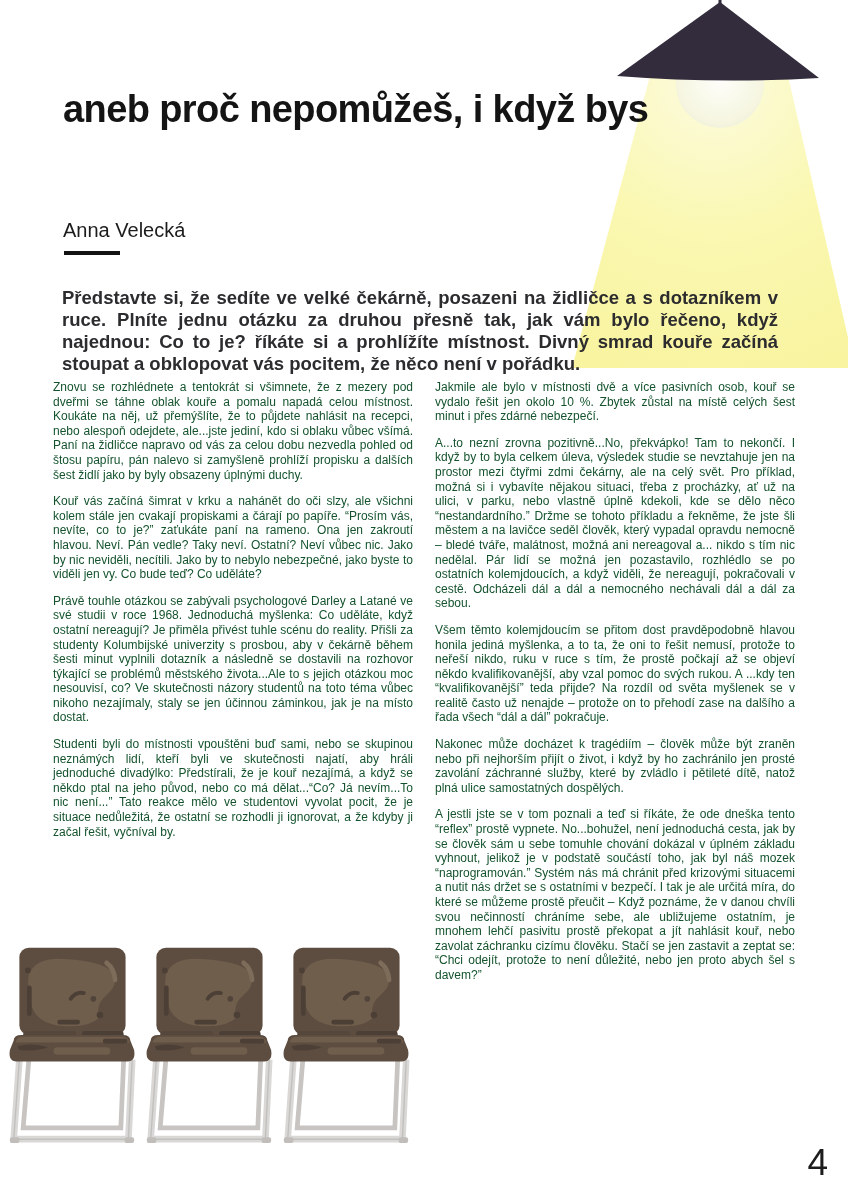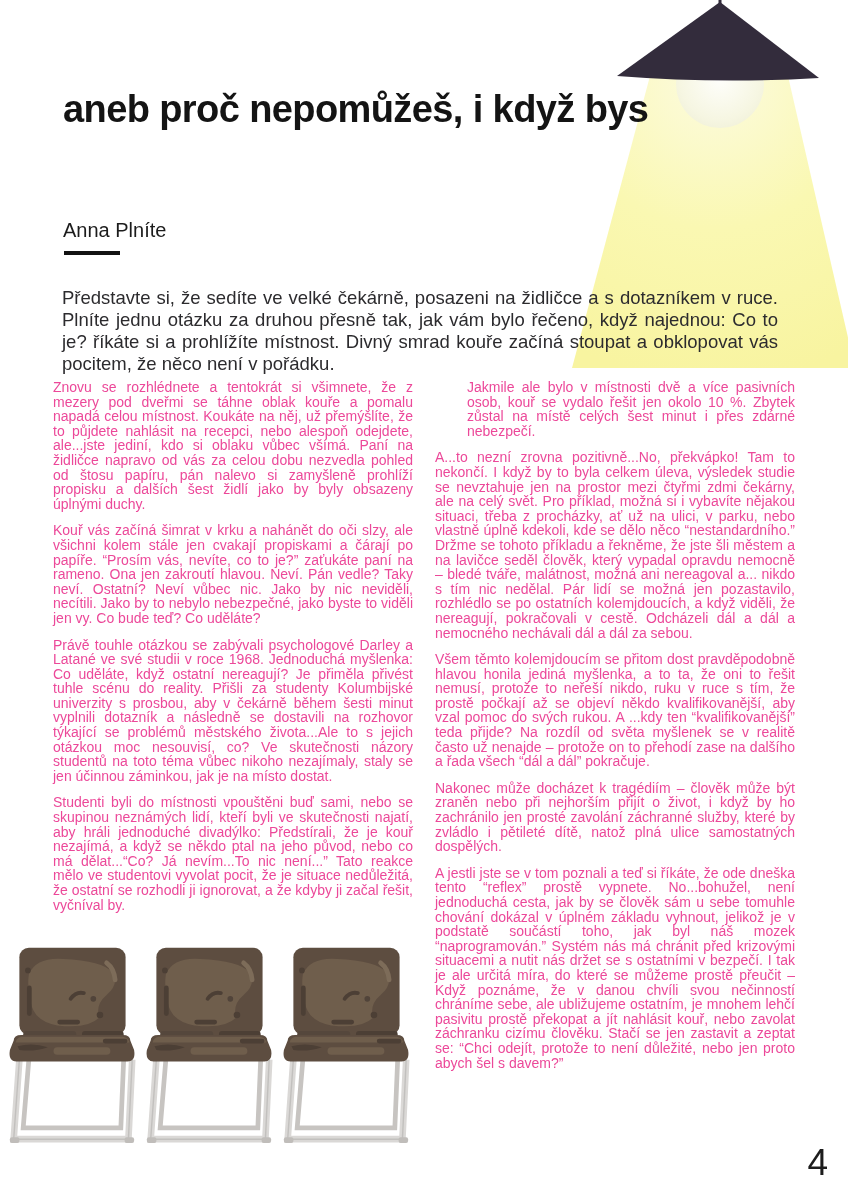--- a/index.html
+++ b/index.html
@@ -26,36 +26,36 @@
     position:absolute; left:63px; top:219px;
     font-size:20px; color:#1c1c1c;
   }
   .author-rule {
     position:absolute; left:64px; top:251px;
     width:56px; height:4px; background:#121212;
   }
   
   .intro {
     position:absolute; left:62px; top:268px; width:716px;
-    font-size:18.5px; line-height:22px; font-weight:400;
+    font-size:18.5px; line-height:22px; font-weight:700;
     text-align:justify; color:#2c2b2e;
   }
   
   .columns {
     position:absolute; left:53px; top:380px; width:742px;
     display:flex; gap:22px;
   }
   .col {
     width:360px; flex:0 0 360px;
-    font-size:14px; line-height:14.6px;
-    text-align:justify; color:#ec4899;
+    font-size:12px; line-height:14.6px;
+    text-align:justify; color:#14532d;
   }
   .body-par { margin:0; }
   .body-par + .body-par { margin-top:12px; }
-  .body-par.tight { margin-top:0;margin-left:32px; }
+  .body-par.tight { margin-top:0; }
   
   .chairs {
     position:absolute; left:8px; top:945px;
     display:flex; gap:9px; z-index:0;
   }
   .chair { width:128px; height:212px; }
   
   .page-number {
     position:absolute; right:20px; bottom:16px;
     font-size:37px; font-weight:400; color:#1d1d1d;
@@ -84,21 +84,21 @@
     <rect x="162.5" y="0" width="3" height="8" fill="#332C3C"></rect>
     <path d="M164 2 L263 78 Q164 84 61 76 Z" fill="#332C3C"></path>
   </svg>
 
   <div class="content">
 
     <h1 class="title">
       <span class="line">aneb proč nepomůžeš, i když bys</span>
     </h1>
 
-    <div class="author">Anna Plníte</div>
+    <div class="author">Anna Velecká</div>
     <div class="author-rule"></div>
 
     <p class="intro">Představte si, že sedíte ve velké čekárně, posazeni na židličce a s dotazníkem v ruce. Plníte jednu otázku za druhou přesně tak, jak vám bylo řečeno, když najednou: Co to je? říkáte si a prohlížíte místnost. Divný smrad kouře začíná stoupat a obklopovat vás pocitem, že něco není v pořádku.</p>
 
     <div class="columns">
       <div class="col">
           <p class="body-par">Znovu se rozhlédnete a tentokrát si všimnete, že z mezery pod dveřmi se táhne oblak kouře a pomalu napadá celou místnost. Koukáte na něj, už přemýšlíte, že to půjdete nahlásit na recepci, nebo alespoň odejdete, ale...jste jediní, kdo si oblaku vůbec všímá. Paní na židličce napravo od vás za celou dobu nezvedla pohled od štosu papíru, pán nalevo si zamyšleně prohlíží propisku a dalších šest židlí jako by byly obsazeny úplnými duchy.</p>
           <p class="body-par">Kouř vás začíná šimrat v krku a nahánět do oči slzy, ale všichni kolem stále jen cvakají propiskami a čárají po papíře. “Prosím vás, nevíte, co to je?” zaťukáte paní na rameno. Ona jen zakroutí hlavou. Neví. Pán vedle? Taky neví. Ostatní? Neví vůbec nic. Jako by nic neviděli, necítili. Jako by to nebylo nebezpečné, jako byste to viděli jen vy. Co bude teď? Co uděláte?</p>
           <p class="body-par">Právě touhle otázkou se zabývali psychologové Darley a Latané ve své studii v roce 1968. Jednoduchá myšlenka: Co uděláte, když ostatní nereagují? Je přiměla přivést tuhle scénu do reality. Přišli za studenty Kolumbijské univerzity s prosbou, aby v čekárně během šesti minut vyplnili dotazník a následně se dostavili na rozhovor týkající se problémů městského života...Ale to s jejich otázkou moc nesouvisí, co? Ve skutečnosti názory studentů na toto téma vůbec nikoho nezajímaly, staly se jen účinnou záminkou, jak je na místo dostat.</p>
           <p class="body-par">Studenti byli do místnosti vpouštěni buď sami, nebo se skupinou neznámých lidí, kteří byli ve skutečnosti najatí, aby hráli jednoduché divadýlko: Předstírali, že je kouř nezajímá, a když se někdo ptal na jeho původ, nebo co má dělat...“Co? Já nevím...To nic není...” Tato reakce mělo ve studentovi vyvolat pocit, že je situace nedůležitá, že ostatní se rozhodli ji ignorovat, a že kdyby ji začal řešit, vyčníval by.</p>

